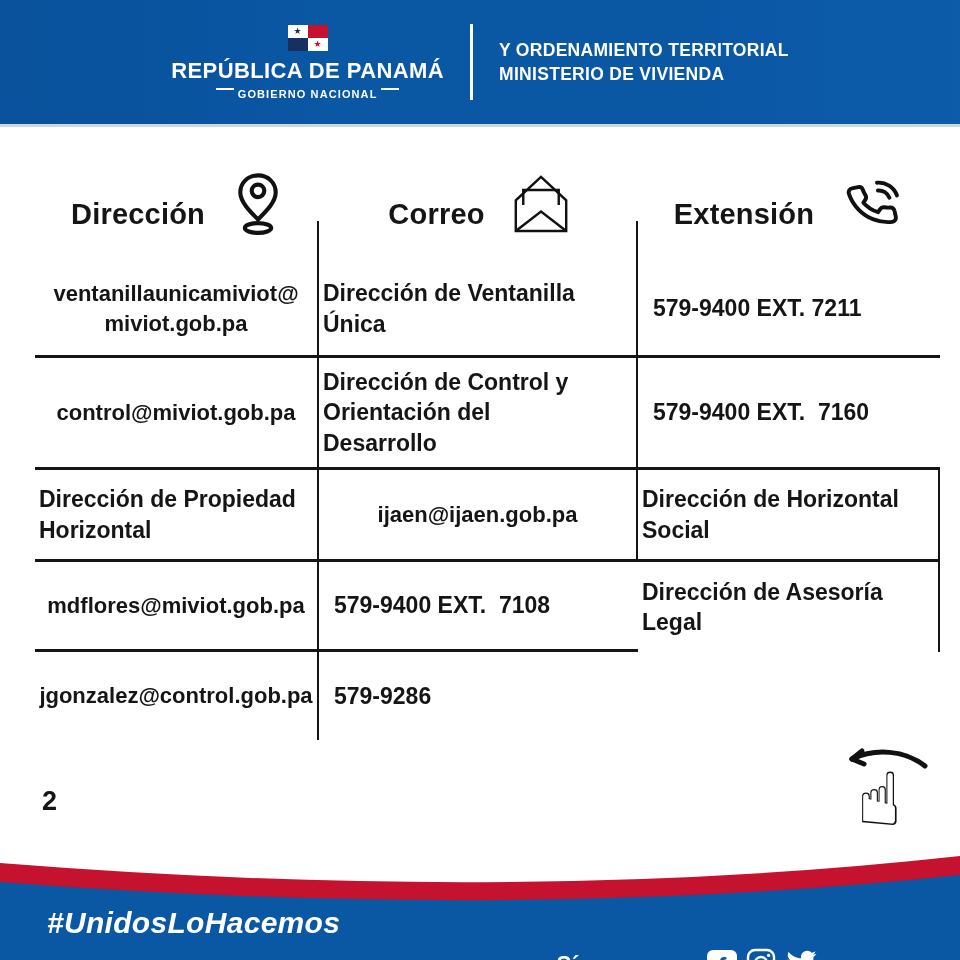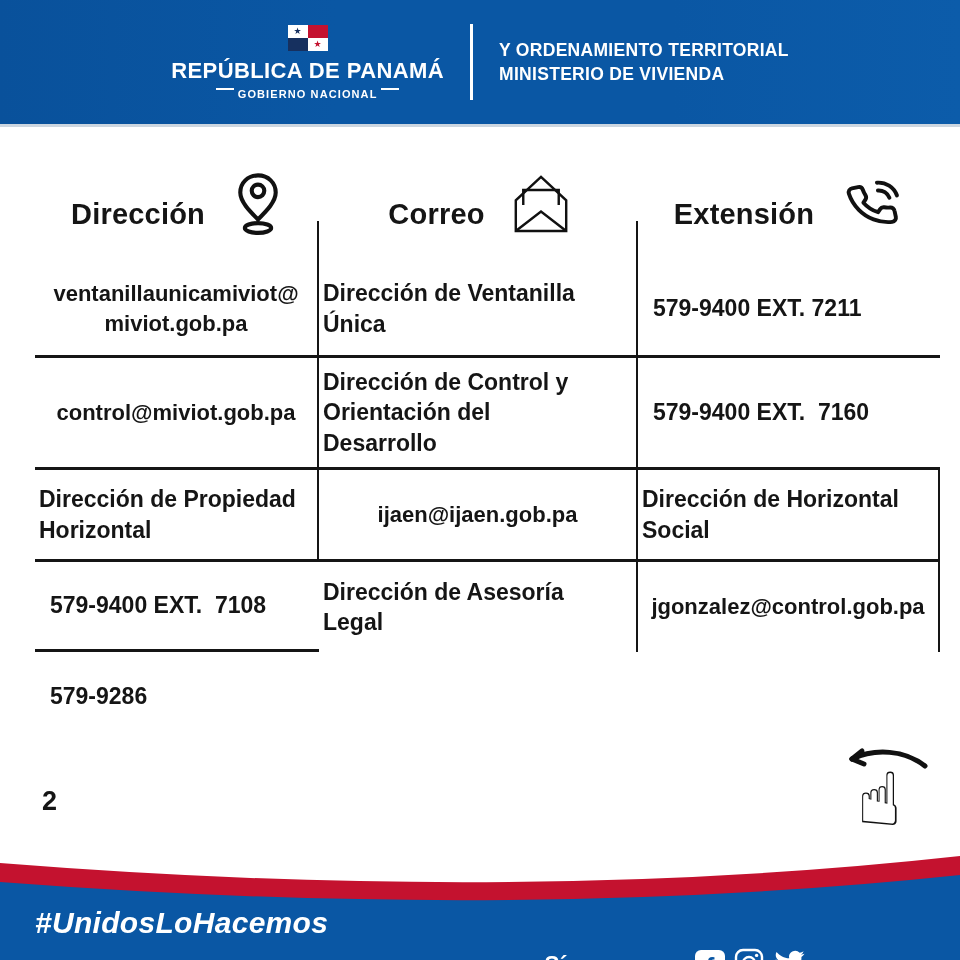--- a/index.html
+++ b/index.html
@@ -47,21 +47,21 @@
   .c-ext  { font-size:23px; padding-left:15px; }
   .rb { border-bottom:3px solid #151515; }
 
   
   .pagenum { position:absolute; left:42px; top:786px; font-size:27px; font-weight:bold; color:#151515; }
   .swipe { position:absolute; left:843px; top:744px; width:95px; height:105px; }
   .swipe .hand { position:absolute; left:14px; top:18px; font-family:"DejaVu Sans",sans-serif; font-size:74px; color:#111; line-height:1; }
 
   
   .footer-svg { position:absolute; left:0; bottom:0; width:960px; height:112px; display:block; }
-  .footer-content { position:absolute; left:0; bottom:0; width:832px; height:70px; z-index:2; color:#ffffff; }
+  .footer-content { position:absolute; left:12px; bottom:0; width:832px; height:70px; z-index:2; color:#ffffff; }
   .hashtag { position:absolute; left:35px; top:16px; font-size:30px; font-weight:bold; font-style:italic; letter-spacing:.3px; }
   .social-row { position:absolute; right:26px; top:14px; display:flex; align-items:center; gap:9px;margin-top:44px; }
   .follow { font-size:23px; font-weight:bold; margin-right:5px; }
   .fb { width:30px; height:30px; background:#ffffff; border-radius:6px; display:flex; align-items:flex-end; justify-content:center; color:#0a57a4; font-size:26px; font-weight:bold; line-height:1; overflow:hidden; }
 </style>
 </head>
 <body>
 
 <div class="page">
 
@@ -135,20 +135,21 @@
 Orientación del
 Desarrollo</div>
     <div class="cell c-ext rb">579-9400 EXT.  7160</div>
 
     <div class="cell c-dir rb">Dirección de Propiedad
 Horizontal</div>
     <div class="cell c-mail rb">ijaen@ijaen.gob.pa</div>
 
     <div class="cell c-dir rb">Dirección de Horizontal
 Social</div>
+    <div class="cell c-mail rb">mdflores@miviot.gob.pa</div>
     <div class="cell c-ext rb">579-9400 EXT.  7108</div>
 
     <div class="cell c-dir">Dirección de Asesoría
 Legal</div>
     <div class="cell c-mail">jgonzalez@control.gob.pa</div>
     <div class="cell c-ext">579-9286</div>
   </main>
 
   <div class="pagenum">2</div>
 

